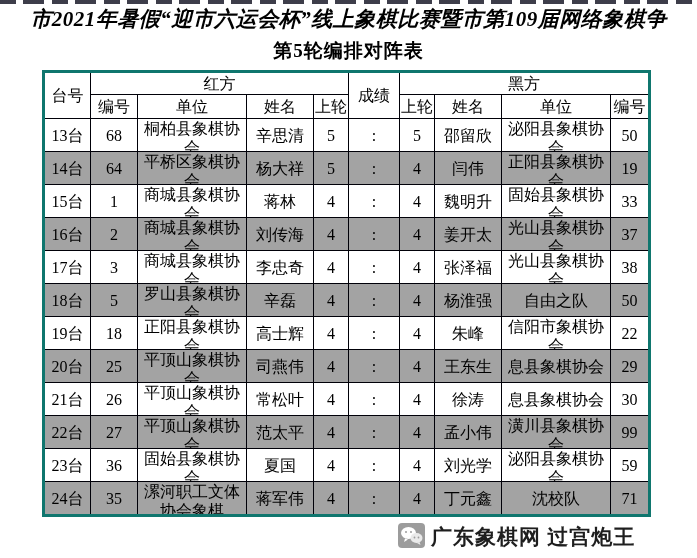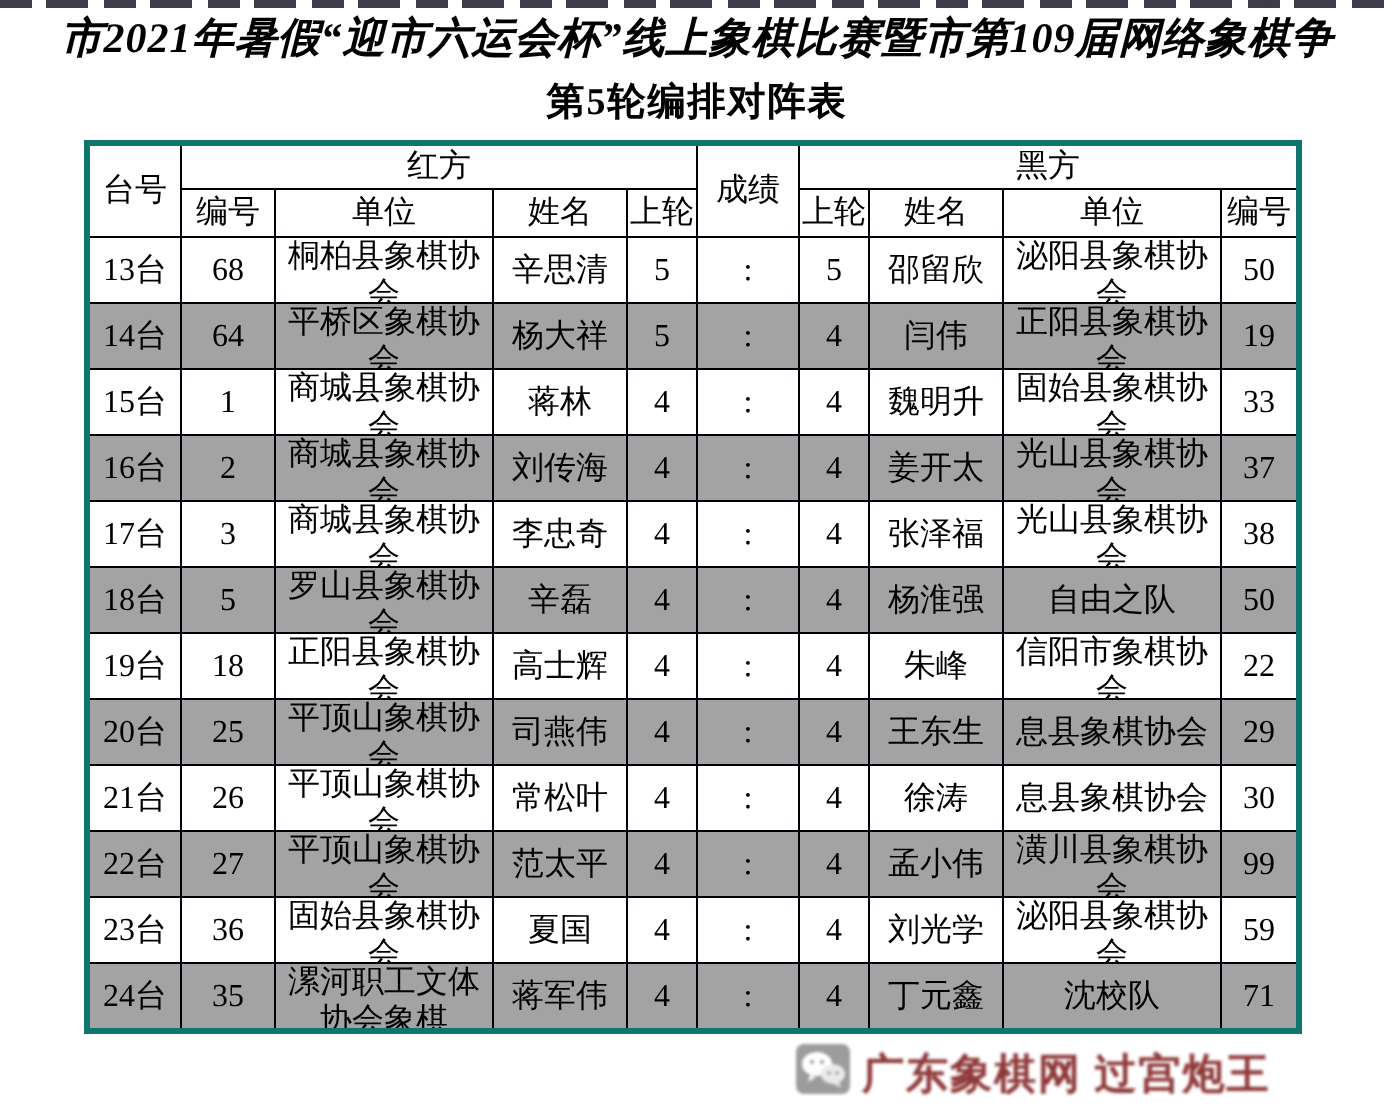--- a/index.html
+++ b/index.html
@@ -38,21 +38,21 @@
   thead tr.h2 th{height:23px;font-size:16px;}
   tbody tr{height:32px;}
   tbody tr.hl td{background:#a3a3a3;}
   .ci{max-height:32px;overflow:hidden;}
   .watermark{
     position:absolute;left:398px;top:519px;width:295px;height:36px;
     display:flex;align-items:center;gap:6px;
     filter:blur(0.7px);opacity:.88;
   }
   .wm-text{
-    font-size:21px;font-weight:bold;color:#7f1d1d;
+    font-size:21px;font-weight:bold;color:#000000;
     letter-spacing:1px;white-space:nowrap;
     font-family:"Liberation Serif","DejaVu Serif",serif;
   }
   .wm-icon{flex:0 0 auto;}
 </style>
 </head>
 <body>
 
 <div class="top-artifact"></div>
 

